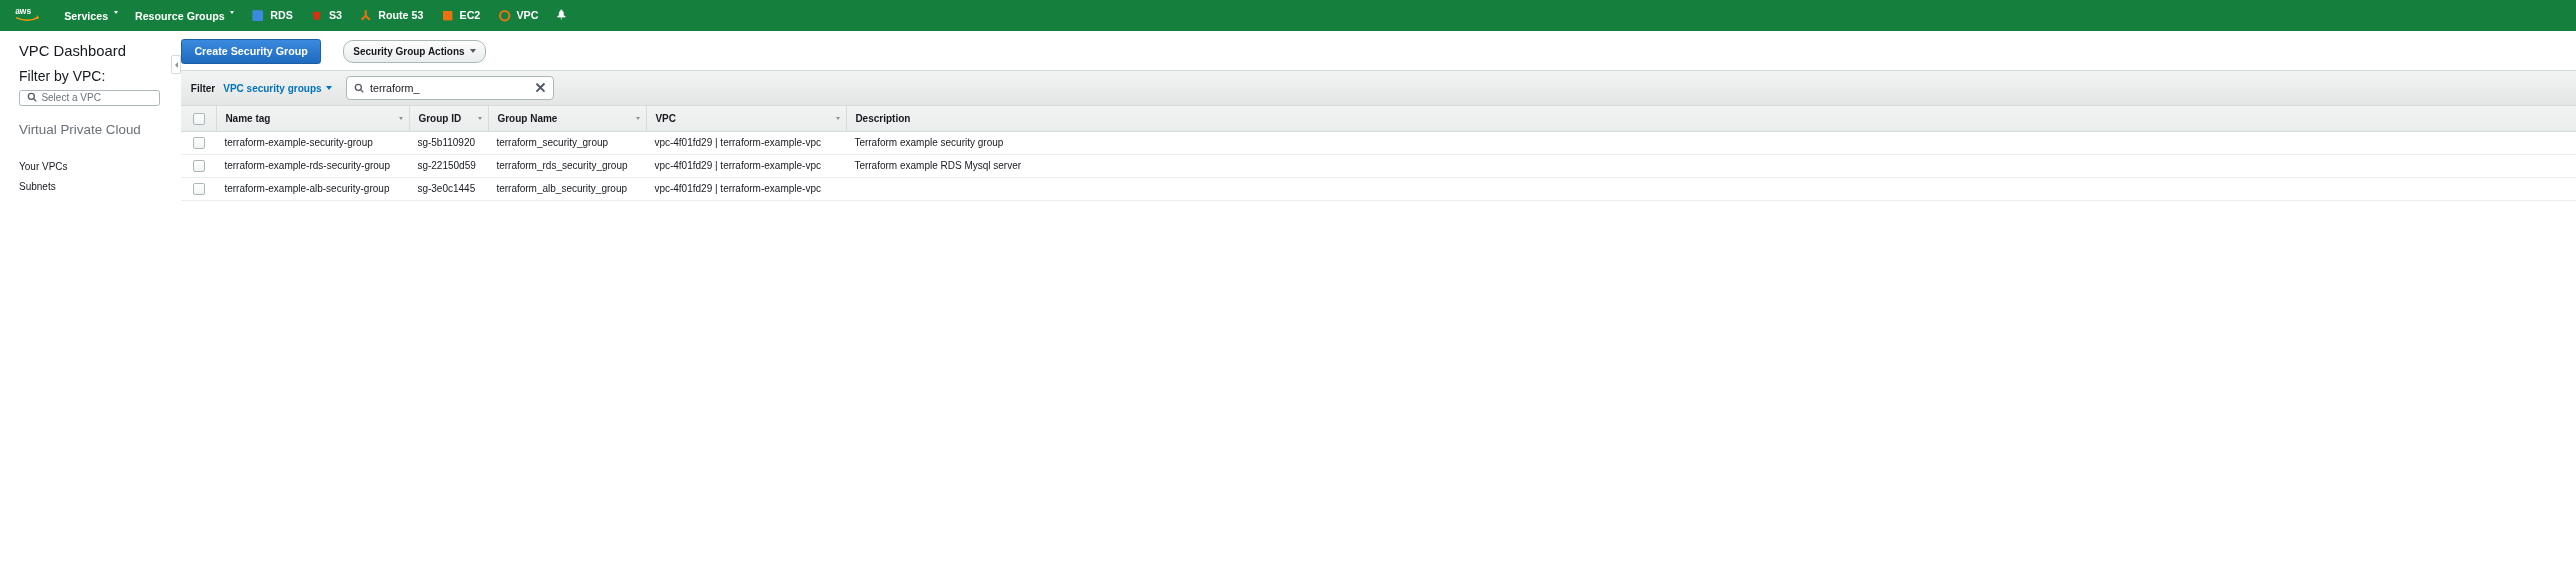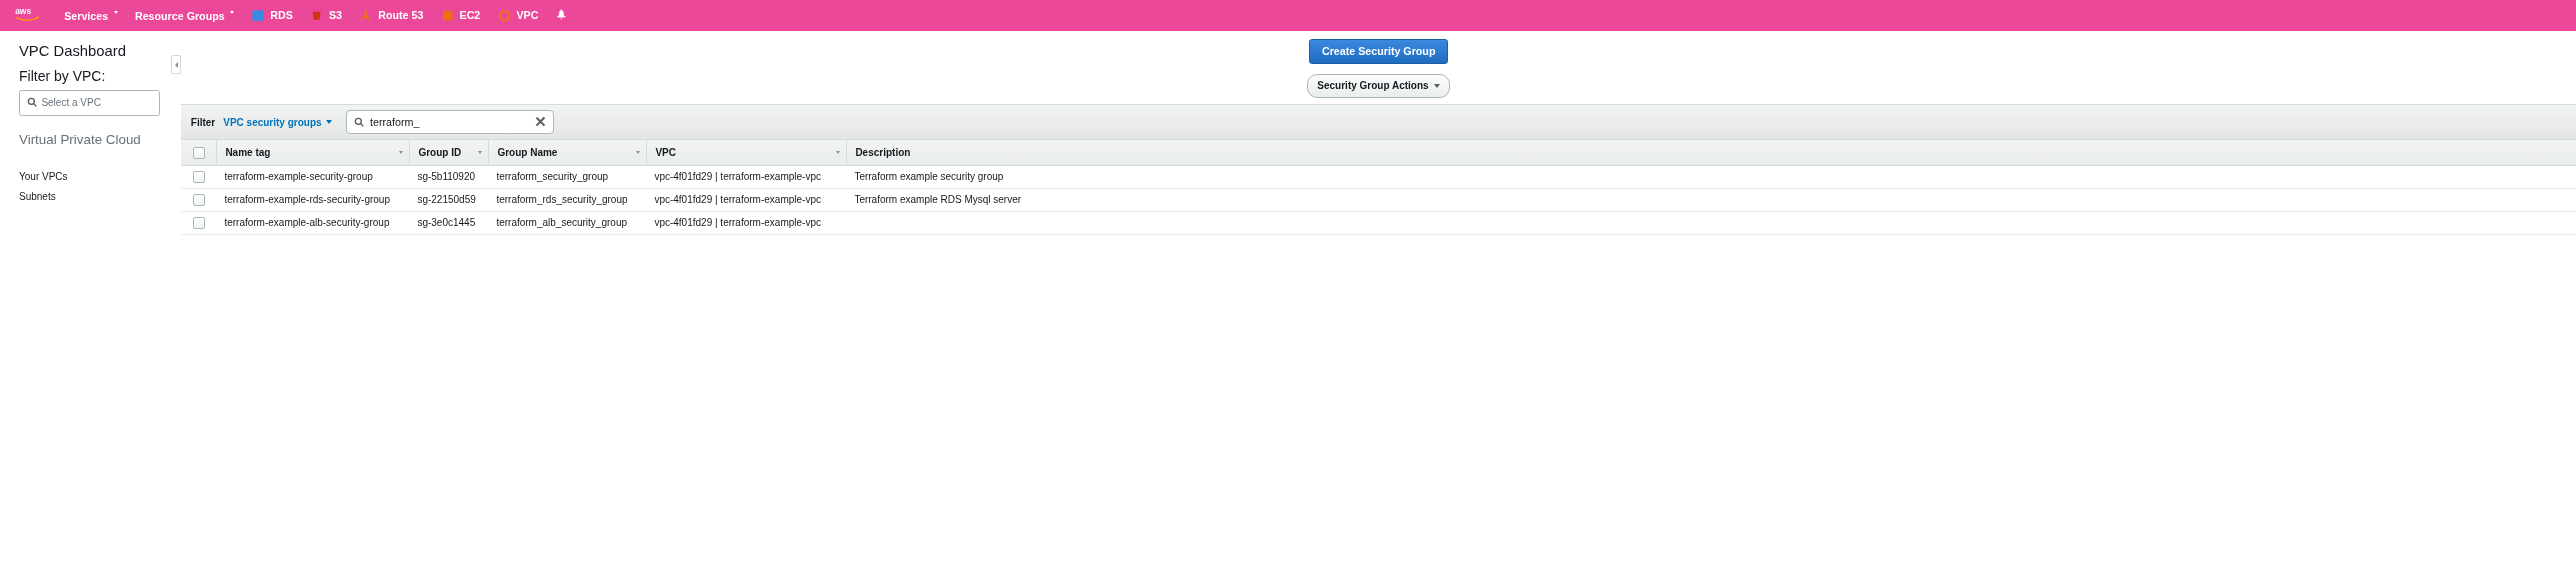--- a/index.html
+++ b/index.html
@@ -1,41 +1,41 @@
 <!DOCTYPE html>
 <html style="font-size:10.7px"><head>
 <meta charset="utf-8">
 <style>
 * { box-sizing: border-box; margin: 0; padding: 0; }
 body { font-family: "Helvetica Neue", Arial, sans-serif; font-size: 9.4px; color: #16191f; background: #fff; }
 
 
-.topnav { background: #ec4899; height: 31px; display: flex; align-items: center; padding: 0 14.8px; gap: 17.4px; }
+.topnav { background: #15803d; height: 31px; display: flex; align-items: center; padding: 0 14.8px; gap: 17.4px; }
 .aws-logo { display: flex; align-items: center; }
 .aws-logo svg { width: 32px; height: 19px; }
 .nav-item { color: #fff; font-size: 10.7px; font-weight: 600; display: flex; align-items: flex-start; gap: 5.4px; cursor: pointer; }
 .nav-item .caret { width: 0; height: 0; border-left: 2.7px solid transparent; border-right: 2.7px solid transparent; border-top: 3.4px solid #fff; margin-top: 1.3px; }
 .shortcut { display: flex; align-items: center; gap: 5.4px; color: #fff; font-size: 10.7px; font-weight: 600; cursor: pointer; }
 .shortcut-icon { width: 13.4px; height: 13.4px; display: flex; align-items: center; justify-content: center; }
 .pin-icon { color: #fff; font-size: 10.7px; cursor: pointer; }
 
 
 .body-wrap { display: flex; }
 .sidebar { width: 172px; padding: 12px 19px 12px 19px; flex-shrink: 0; position: relative; }
 .sidebar-collapse { position: absolute; right: -9.4px; top: 24px; width: 10.7px; height: 19px; background: #fff; border: 0.7px solid #d5dbdb; border-radius: 2px 0 0 2px; display: flex; align-items: center; justify-content: center; cursor: pointer; }
 .sidebar-collapse::before { content: ''; width: 0; height: 0; border-top: 3.4px solid transparent; border-bottom: 3.4px solid transparent; border-right: 3.4px solid #879196; }
 .sidebar h1 { font-size: 14.8px; font-weight: 400; color: #16191f; margin-bottom: 9.4px; }
 .sidebar-label { font-size: 14px; color: #16191f; margin-bottom: 5.4px; }
-.vpc-select { width: 141px; height: 26px; border: 0.7px solid #aab7b8; border-radius: 2.7px; display: flex; align-items: center; padding: 0 6.7px; gap: 4px; color: #687078; font-size: 10px; cursor: pointer; margin-bottom: 16px; }
+.vpc-select { width: 141px; height: 16px; border: 0.7px solid #aab7b8; border-radius: 2.7px; display: flex; align-items: center; padding: 0 6.7px; gap: 4px; color: #687078; font-size: 10px; cursor: pointer; margin-bottom: 16px; }
 .search-mag { width: 10.7px; height: 10.7px; }
 .sidebar h2 { font-size: 13.4px; font-weight: 400; color: #687078; margin-bottom: 24px; }
 .sidebar-link { font-size: 10px; color: #16191f; margin-bottom: 9.4px; cursor: pointer; }
 
 .main { flex: 1; padding: 8px 0 0 9.4px; }
-.action-row { display: flex; gap: 10px; align-items: center; margin-bottom: 6.7px; flex-direction: column; }
+.action-row { display: flex; gap: 22px; align-items: center; margin-bottom: 6.7px; }
 .btn-primary { background: linear-gradient(#3b8ae0, #1e6bbf); border: 0.7px solid #1b5ea6; color: #fff; font-size: 10.7px; font-weight: 700; padding: 5.4px 12px; border-radius: 2.7px; cursor: pointer; }
 .btn-secondary { background: linear-gradient(#fdfdfd, #eaeded); border: 0.7px solid #aab7b8; color: #16191f; font-size: 10px; font-weight: 700; padding: 5.4px 9.4px; border-radius: 10px; cursor: pointer; display: flex; align-items: center; gap: 5.4px; }
 .btn-secondary .caret-dark { width: 0; height: 0; border-left: 3.4px solid transparent; border-right: 3.4px solid transparent; border-top: 4px solid #545b64; }
 
 .filter-bar { background: linear-gradient(#f2f3f3, #e4e6e6); border-top: 0.7px solid #d5dbdb; border-bottom: 0.7px solid #d5dbdb; height: 36px; display: flex; align-items: center; padding: 0 9.4px; gap: 8px; }
 .filter-label { font-size: 10px; font-weight: 700; color: #16191f; }
 .filter-dropdown { color: #0073bb; font-size: 10px; font-weight: 700; display: flex; align-items: center; gap: 4px; cursor: pointer; }
 .filter-dropdown .caret-blue { width: 0; height: 0; border-left: 3.4px solid transparent; border-right: 3.4px solid transparent; border-top: 4px solid #0073bb; }
 .search-box { background: #fff; border: 0.7px solid #aab7b8; border-radius: 4px; height: 24px; width: 208px; display: flex; align-items: center; padding: 0 6.7px; gap: 5.4px; margin-left: 6.7px; }
 .search-box input { border: none; outline: none; flex: 1; font-size: 10.7px; color: #16191f; }

